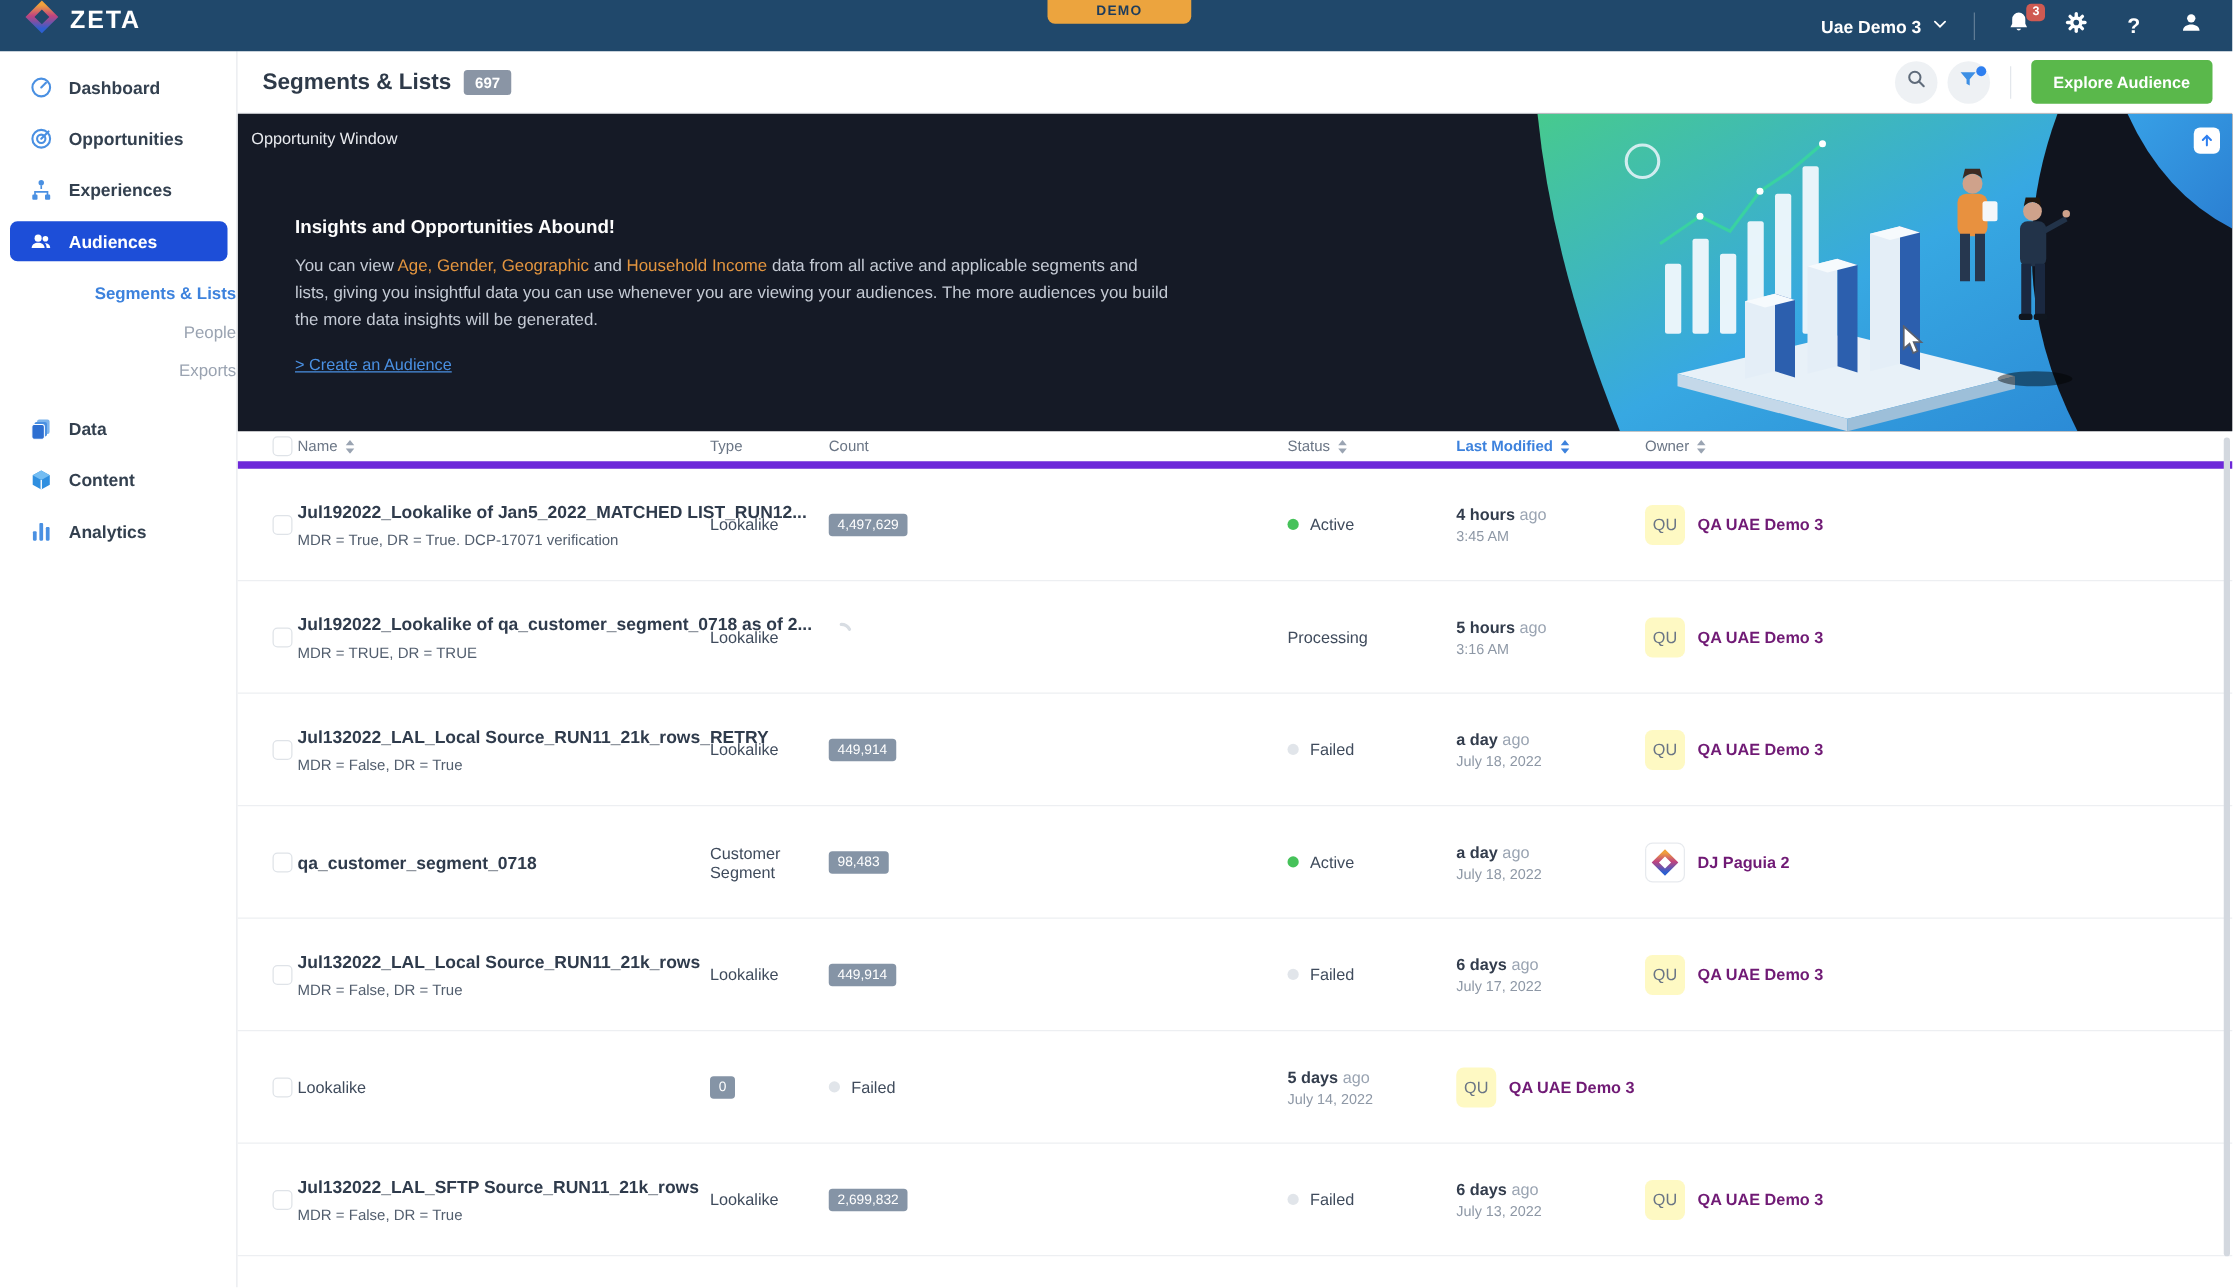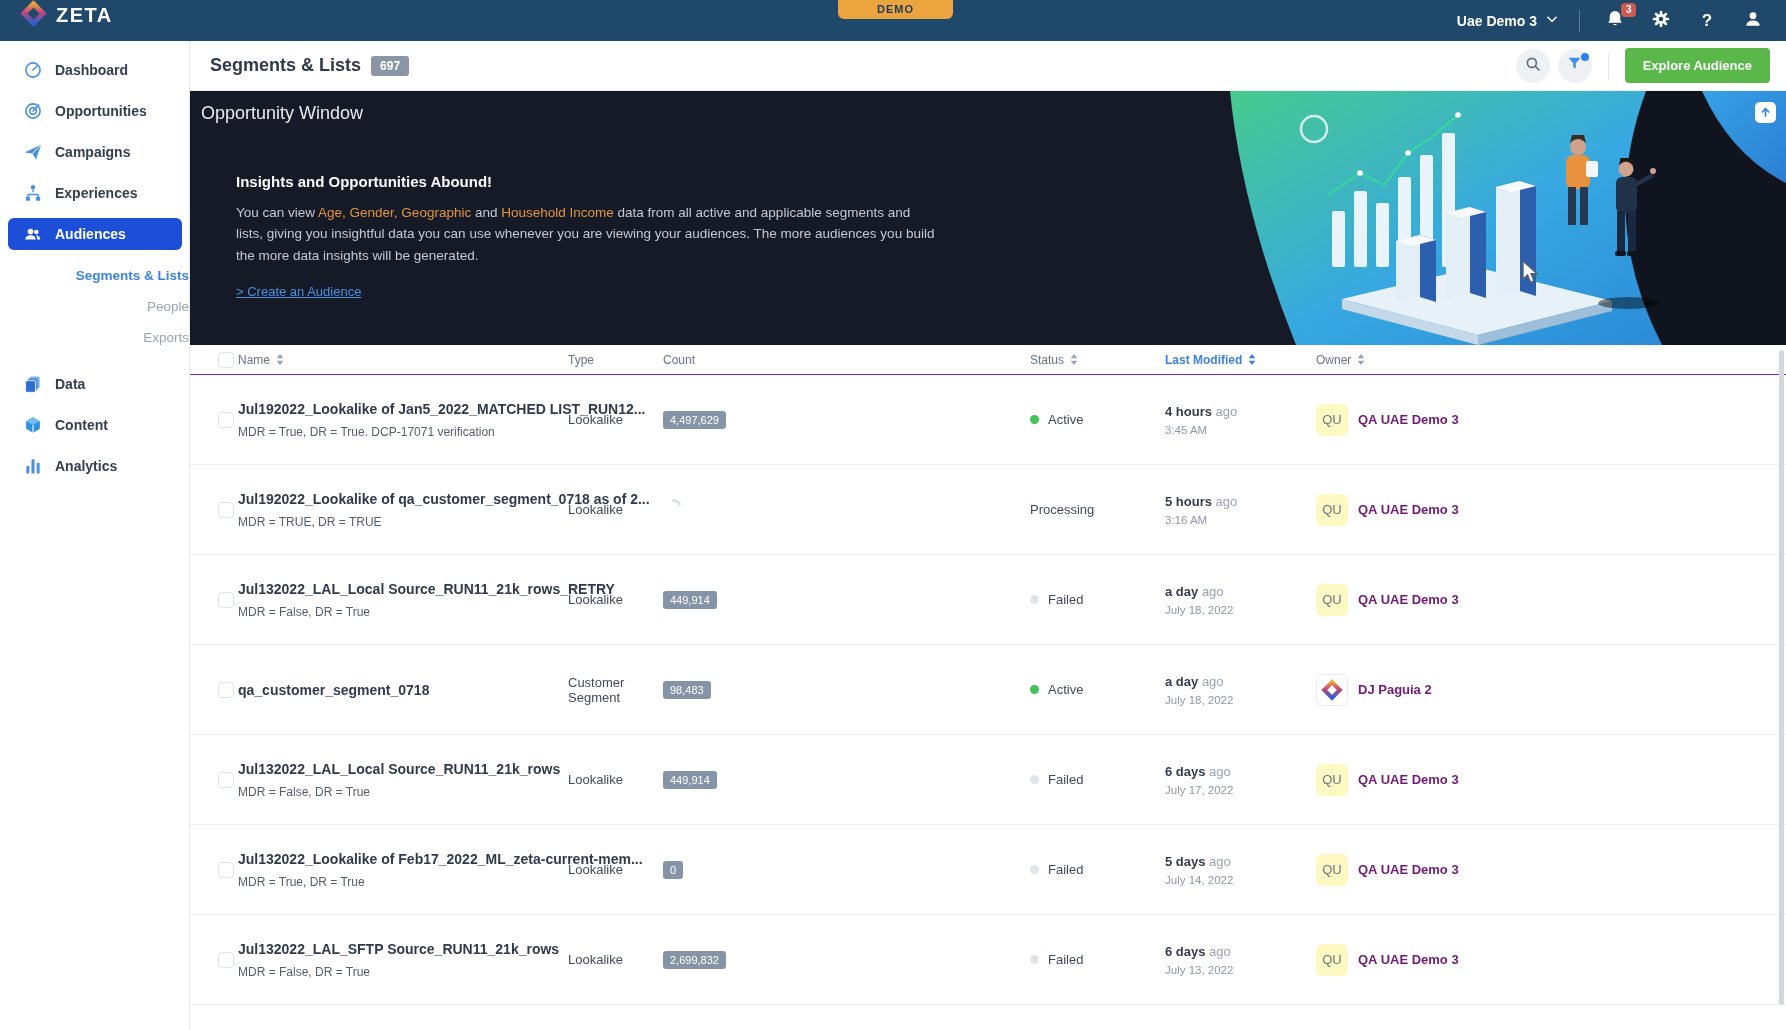--- a/index.html
+++ b/index.html
@@ -64,34 +64,34 @@
     display:flex; align-items:center; justify-content:center; cursor:pointer; position:relative;
   }
   .filter-dot { position:absolute; top:4px; right:3px; width:8px; height:8px; border-radius:50%; background:#2e7ff0; }
   .actions-divider { width:1px; height:26px; background:#e3e7ec; margin:0 8px; }
   .explore-btn {
     background:#5ab84b; color:#fff; border:none; font-size:13px; font-weight:bold;
     padding:10px 18px; border-radius:4px; cursor:pointer; font-family:inherit;
   }
   
   .banner { position:relative; height:254px; background:#151a26; overflow:hidden; }
-  .banner-label { position:absolute; left:11px; top:12px; color:#e9ebef; font-size:18px; }
+  .banner-label { position:absolute; left:11px; top:12px; color:#e9ebef; font-size:13px; }
   .banner-copy { position:absolute; left:46px; top:82px; width:700px; }
   .banner-heading { color:#fdfdfd; font-size:15px; font-weight:bold; margin-bottom:12px; }
   .banner-text { color:#c4cad4; font-size:13.5px; line-height:1.58; }
   .banner-text .hl { color:#e3953f; }
   .banner-link { display:inline-block; margin-top:18px; color:#4a90e2; font-size:13px; text-decoration:underline; cursor:pointer; }
   .banner-illus { position:absolute; right:0; top:0; pointer-events:none; }
   .collapse-btn {
     position:absolute; right:10px; top:11px; width:21px; height:21px; border-radius:5px;
     background:#fff; display:flex; align-items:center; justify-content:center; cursor:pointer;
   }
   
   .grid-cols { display:grid; grid-template-columns:48px 330px 95px 367px 135px 151px 1fr; align-items:center; }
-  .thead { height:30px; border-bottom:1px solid #6d28d9; font-size:12px; color:#6a7585; }
+  .thead { height:30px; border-bottom:6px solid #6d28d9; font-size:12px; color:#6a7585; }
   .th { display:flex; align-items:center; gap:6px; cursor:pointer; }
   .th.active { color:#3d82dd; font-weight:600; }
   .cb { width:16px; height:16px; border:1px solid #dfe3e8; border-radius:4px; background:#fff; margin-left:28px; cursor:pointer; }
   .row { height:90px; border-bottom:1px solid #edeff2; cursor:pointer; }
   .name-cell { display:flex; flex-direction:column; justify-content:space-between; gap:8px; }
   .row-name { font-size:14px; font-weight:bold; color:#2f3b4c; white-space:nowrap; }
   .row-desc { font-size:12px; color:#525e6e; }
   .row-desc:empty { display:none; }
   .type-cell { font-size:13px; color:#3f4b5c; }
   .badge { display:inline-block; background:#8594a6; color:#fff; font-size:11px; padding:3px 7px; border-radius:3px; }
@@ -208,29 +208,20 @@
   </div>
   <div class="side-item">
     <span class="sicon">
       <svg width="20" height="20" viewBox="0 0 24 24" fill="none" stroke="#4a90e2" stroke-width="2">
           <circle cx="12" cy="12" r="8.5"></circle>
           <circle cx="12" cy="12" r="4"></circle>
           <path d="M12 12L19 5" stroke-linecap="round"></path>
         </svg>
     </span>
     <span>Opportunities</span>
-  </div>
-  <div class="side-item">
-    <span class="sicon">
-      <svg width="20" height="20" viewBox="0 0 24 24" fill="#4a90e2">
-          <path d="M2 12.5 22 3l-6.5 18-4.2-7.3z"></path>
-          <path d="M11.3 13.7 22 3" stroke="#fff" stroke-width="1.2"></path>
-        </svg>
-    </span>
-    <span>Campaigns</span>
   </div>
   <div class="side-item">
     <span class="sicon">
       <svg width="20" height="20" viewBox="0 0 24 24" fill="#4a90e2">
           <circle cx="12" cy="5" r="2.6"></circle>
           <path d="M11.2 7.5h1.6V11h-1.6zM5.2 14h1.6v3H5.2zm12 0h1.6v3h-1.6zM5.2 13h13.6v1.6H5.2z"></path>
           <rect x="3.4" y="16.4" width="5" height="5" rx="1"></rect>
           <rect x="15.6" y="16.4" width="5" height="5" rx="1"></rect>
         </svg>
     </span>
@@ -553,24 +544,20 @@
     <div class="owner-cell">
         <div class="avatar">QU</div>
         <span class="owner-name">QA UAE Demo 3</span>
       </div>
   </div>
 
   <div class="grid-cols row">
     <div>
         <div class="cb"></div>
       </div>
-    <div class="name-cell">
-        <span class="row-name">Jul132022_Lookalike of Feb17_2022_ML_zeta-current-mem...</span>
-        <span class="row-desc">MDR = True, DR = True</span>
-      </div>
     <div class="type-cell">Lookalike</div>
     <div><span class="badge">0</span></div>
     <div class="status-cell">
         <span class="dot failed"></span>
         <span>Failed</span>
       </div>
     <div>
         <div class="mod-top"><b>5 days</b> <span class="ago">ago</span></div>
         <div class="mod-date">July 14, 2022</div>
       </div>

